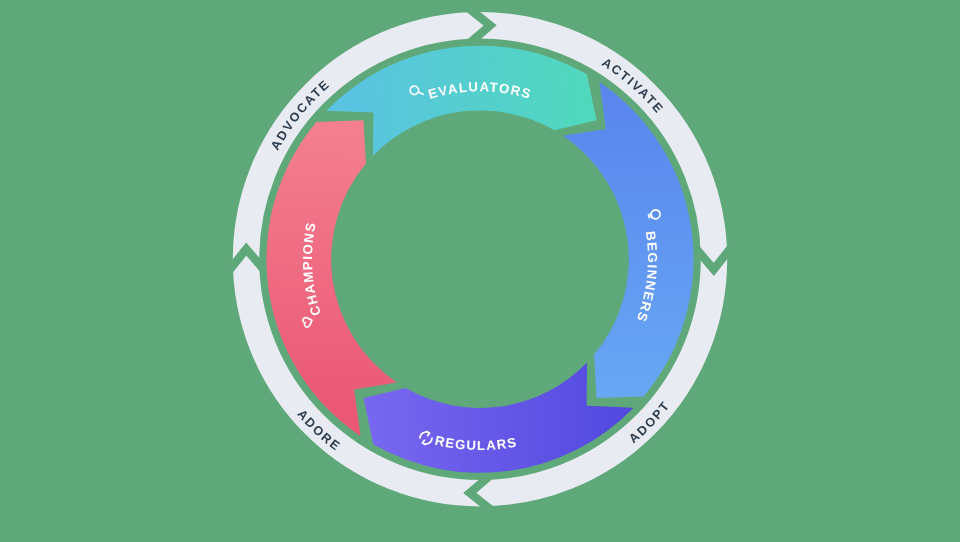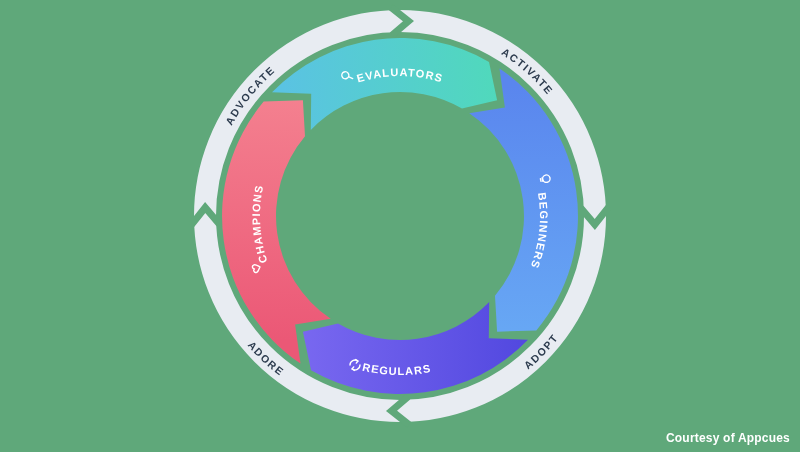--- a/index.html
+++ b/index.html
@@ -129,15 +129,14 @@
     <textPath href="#tp-adopt" startOffset="52%" text-anchor="middle">ADOPT</textPath>
   </text>
   <text class="ring-label">
     <textPath href="#tp-adore" startOffset="53%" text-anchor="middle">ADORE</textPath>
   </text>
   <text class="ring-label">
     <textPath href="#tp-advocate" startOffset="48%" text-anchor="middle">ADVOCATE</textPath>
   </text>
 </svg>
 
-<div class="credit">Courtesy of Appcues</div>
 
 </div>
 
 </body></html>

